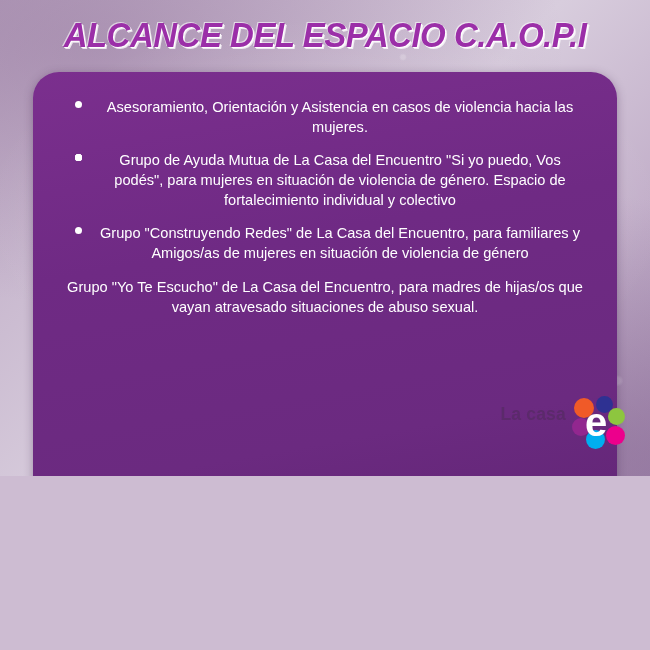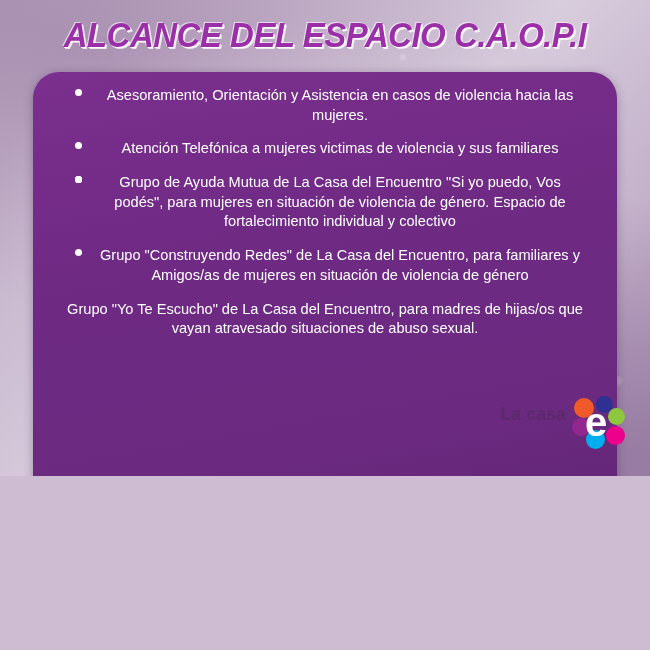--- a/index.html
+++ b/index.html
@@ -64,21 +64,21 @@
 
   #panel {
     position: absolute;
     left: 33px;
     top: 72px;
     width: 584px;
     height: 500px;
     border-radius: 26px;
     background: linear-gradient(170deg, #7b2f8e 0%, #6f2a84 35%, #6b2a80 70%, #5e2472 100%);
     box-shadow: 0 2px 10px rgba(60,25,70,0.35);
-    padding: 14px 20px 10px 20px;
+    padding: 26px 20px 10px 20px;
     box-sizing: border-box;
     color: #ffffff;
   }
 
   ul#items {
     list-style: none;
     margin: 0;
     padding: 0;
   }
 
@@ -153,21 +153,20 @@
   <div id="title">ALCANCE DEL ESPACIO C.A.O.P.I</div>
 
   <div id="panel">
     <ul id="items">
       <li class="item">
         <span class="bullet"></span>
         <span>Asesoramiento, Orientación y Asistencia en casos de violencia hacia las mujeres.</span>
       </li>
       <li class="item">
         <span class="bullet"></span>
-        <span>Atención Telefónica a mujeres victimas de violencia y sus familiares</span>
       </li>
       <li class="item">
         <span class="bullet"></span>
       </li>
       <li class="item">
         <span class="bullet"></span>
       </li>
       <li class="item">
         <span class="bullet"></span>
         <span>Grupo de Ayuda Mutua de La Casa del Encuentro "Si yo puedo, Vos podés", para mujeres en situación de violencia de género. Espacio de fortalecimiento individual y colectivo</span>

